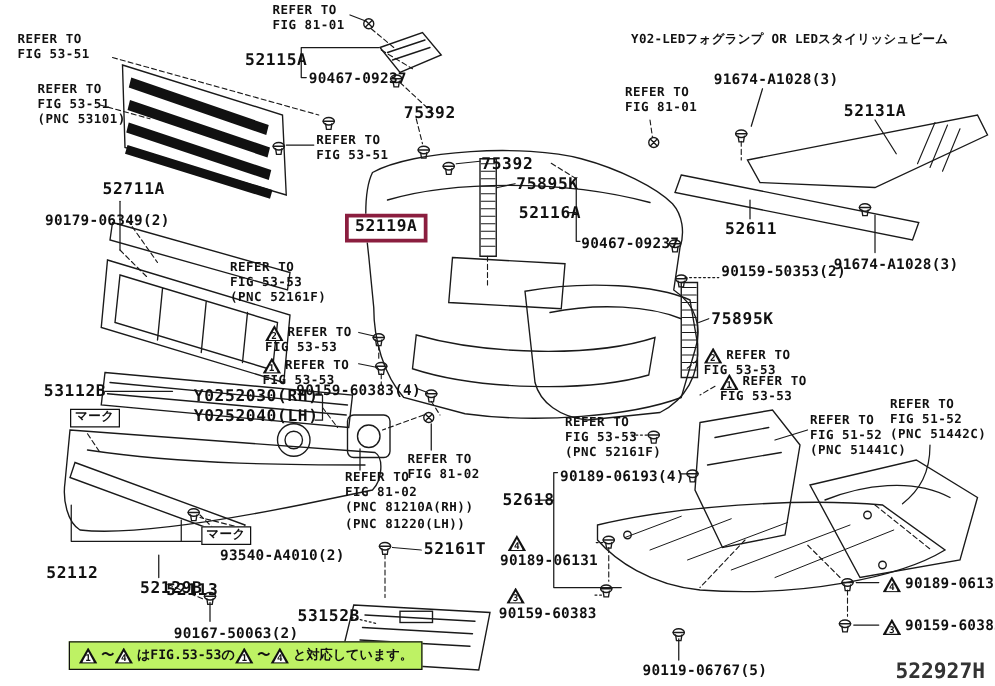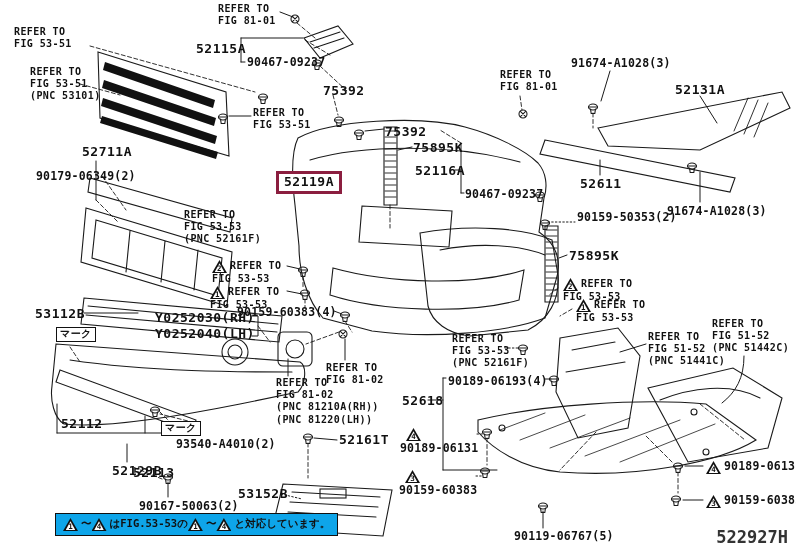--- a/index.html
+++ b/index.html
@@ -15,21 +15,21 @@
   .boxed .txt{border:1.5px solid #111;padding:0 3px 1px;display:inline-block;background:#fff;}
   .hl .txt{border:3px solid #8b1e3f;padding:0 5px 1px;display:inline-block;background:#fff;margin-left:46px;}
   .tri{position:relative;display:inline-block;width:15px;height:13px;margin-right:3px;
        vertical-align:-2px;font-size:7.5px;font-weight:bold;text-align:center;line-height:17px;}
   .tri::before{content:"";position:absolute;left:0;top:0;width:15px;height:13px;background:#111;
        clip-path:polygon(50% 0,0 100%,100% 100%);}
   .tri::after{content:"";position:absolute;left:2.6px;top:3.2px;width:9.8px;height:9px;background:#fff;
        clip-path:polygon(50% 0,0 100%,100% 100%);}
   .tri .tn{position:relative;z-index:2;}
   .tri.above{display:block;margin:0 0 0 6px;}
-  #legend-box{position:absolute;left:55px;top:513px;border:1.5px solid #111;background:#0ea5e9;
+  #legend-box{position:absolute;left:55px;top:513px;border:1.5px solid #111;background:#bef264;
        padding:3px 7px 4px;font-size:10.5px;font-weight:bold;color:#111;z-index:5;white-space:nowrap;}
   #legend-box .tri{vertical-align:-2px;}
   #diagram-code{position:absolute;right:8px;bottom:2px;font-size:17px;font-weight:bold;color:#333;z-index:5;}
 </style>
 </head>
 <body>
 
 <div id="canvas">
 
   <svg class="art" width="796" height="549" viewBox="0 0 796 549" stroke="#1a1a1a" fill="none" stroke-width="1.1" stroke-linecap="round">
@@ -170,20 +170,23 @@
     <use href="#bolt" x="168" y="477"></use>
     <use href="#bolt" x="155" y="410"></use>
     <use href="#bolt" x="554" y="379"></use>
     <use href="#bolt" x="487" y="432"></use>
     <use href="#bolt" x="485" y="471"></use>
     <use href="#bolt" x="543" y="506"></use>
     <use href="#bolt" x="678" y="466"></use>
     <use href="#bolt" x="676" y="499"></use>
   </svg>
 
+  <div class="lbl note" style="left:480px;top:14px;">
+    <span class="txt">Y02-LEDフォグランプ OR LEDスタイリッシュビーム</span>
+  </div>
 
   <div id="labels">
       <div class="lbl ref" style="left: 14px; top: 26px;"><span class="txt">REFER TO
 FIG 53-51</span></div>
       <div class="lbl ref" style="left: 218px; top: 3px;"><span class="txt">REFER TO
 FIG 81-01</span></div>
       <div class="lbl part" style="left: 196px; top: 41px;"><span class="txt">52115A</span></div>
       <div class="lbl num" style="left: 247px; top: 55px;"><span class="txt">90467-09237</span></div>
       <div class="lbl ref" style="left: 30px; top: 66px;"><span class="txt">REFER TO
 FIG 53-51
@@ -239,21 +242,21 @@
 (PNC 81220(LH))</span></div>
       <div class="lbl part" style="left: 339px; top: 432px;"><span class="txt">52161T</span></div>
       <div class="lbl part" style="left: 402px; top: 393px;"><span class="txt">52618</span></div>
       <div class="lbl num" style="left: 448px; top: 374px;"><span class="txt">90189-06193(4)</span></div>
       <div class="lbl num" style="left: 400px; top: 428px;"><span class="tri above"><span class="tn">4</span></span><span class="txt">90189-06131</span></div>
       <div class="lbl num" style="left: 399px; top: 470px;"><span class="tri above"><span class="tn">3</span></span><span class="txt">90159-60383</span></div>
       <div class="lbl num" style="left: 514px; top: 529px;"><span class="txt">90119-06767(5)</span></div>
       <div class="lbl part" style="left: 238px; top: 486px;"><span class="txt">53152B</span></div>
       <div class="lbl num" style="left: 139px; top: 499px;"><span class="txt">90167-50063(2)</span></div>
       <div class="lbl part" style="left: 112px; top: 463px;"><span class="txt">52129B</span></div>
-      <div class="lbl part" style="left: 37px; top: 416px; margin-left: 24px;"><span class="txt">52112</span></div>
+      <div class="lbl part" style="left: 37px; top: 451px;"><span class="txt">52112</span></div>
       <div class="lbl part" style="left: 133px; top: 437px; margin-top: 28px;"><span class="txt">52113</span></div>
       <div class="lbl num" style="left: 176px; top: 437px;"><span class="txt">93540-A4010(2)</span></div>
       <div class="lbl ref boxed" style="left: 161px; top: 421px;"><span class="txt">マーク</span></div>
       <div class="lbl num" style="left: 706px; top: 459px;"><span class="tri"><span class="tn">4</span></span><span class="txt">90189-06131</span></div>
       <div class="lbl num" style="left: 706px; top: 493px;"><span class="tri"><span class="tn">3</span></span><span class="txt">90159-60383</span></div>
     </div>
 
   <div id="legend-box"><span class="tri"><span class="tn">1</span></span><span>〜</span><span class="tri"><span class="tn">4</span></span><span>はFIG.53-53の</span><span class="tri"><span class="tn">1</span></span><span>〜</span><span class="tri"><span class="tn">4</span></span><span>と対応しています。</span></div>
 
   <div id="diagram-code">522927H</div>

